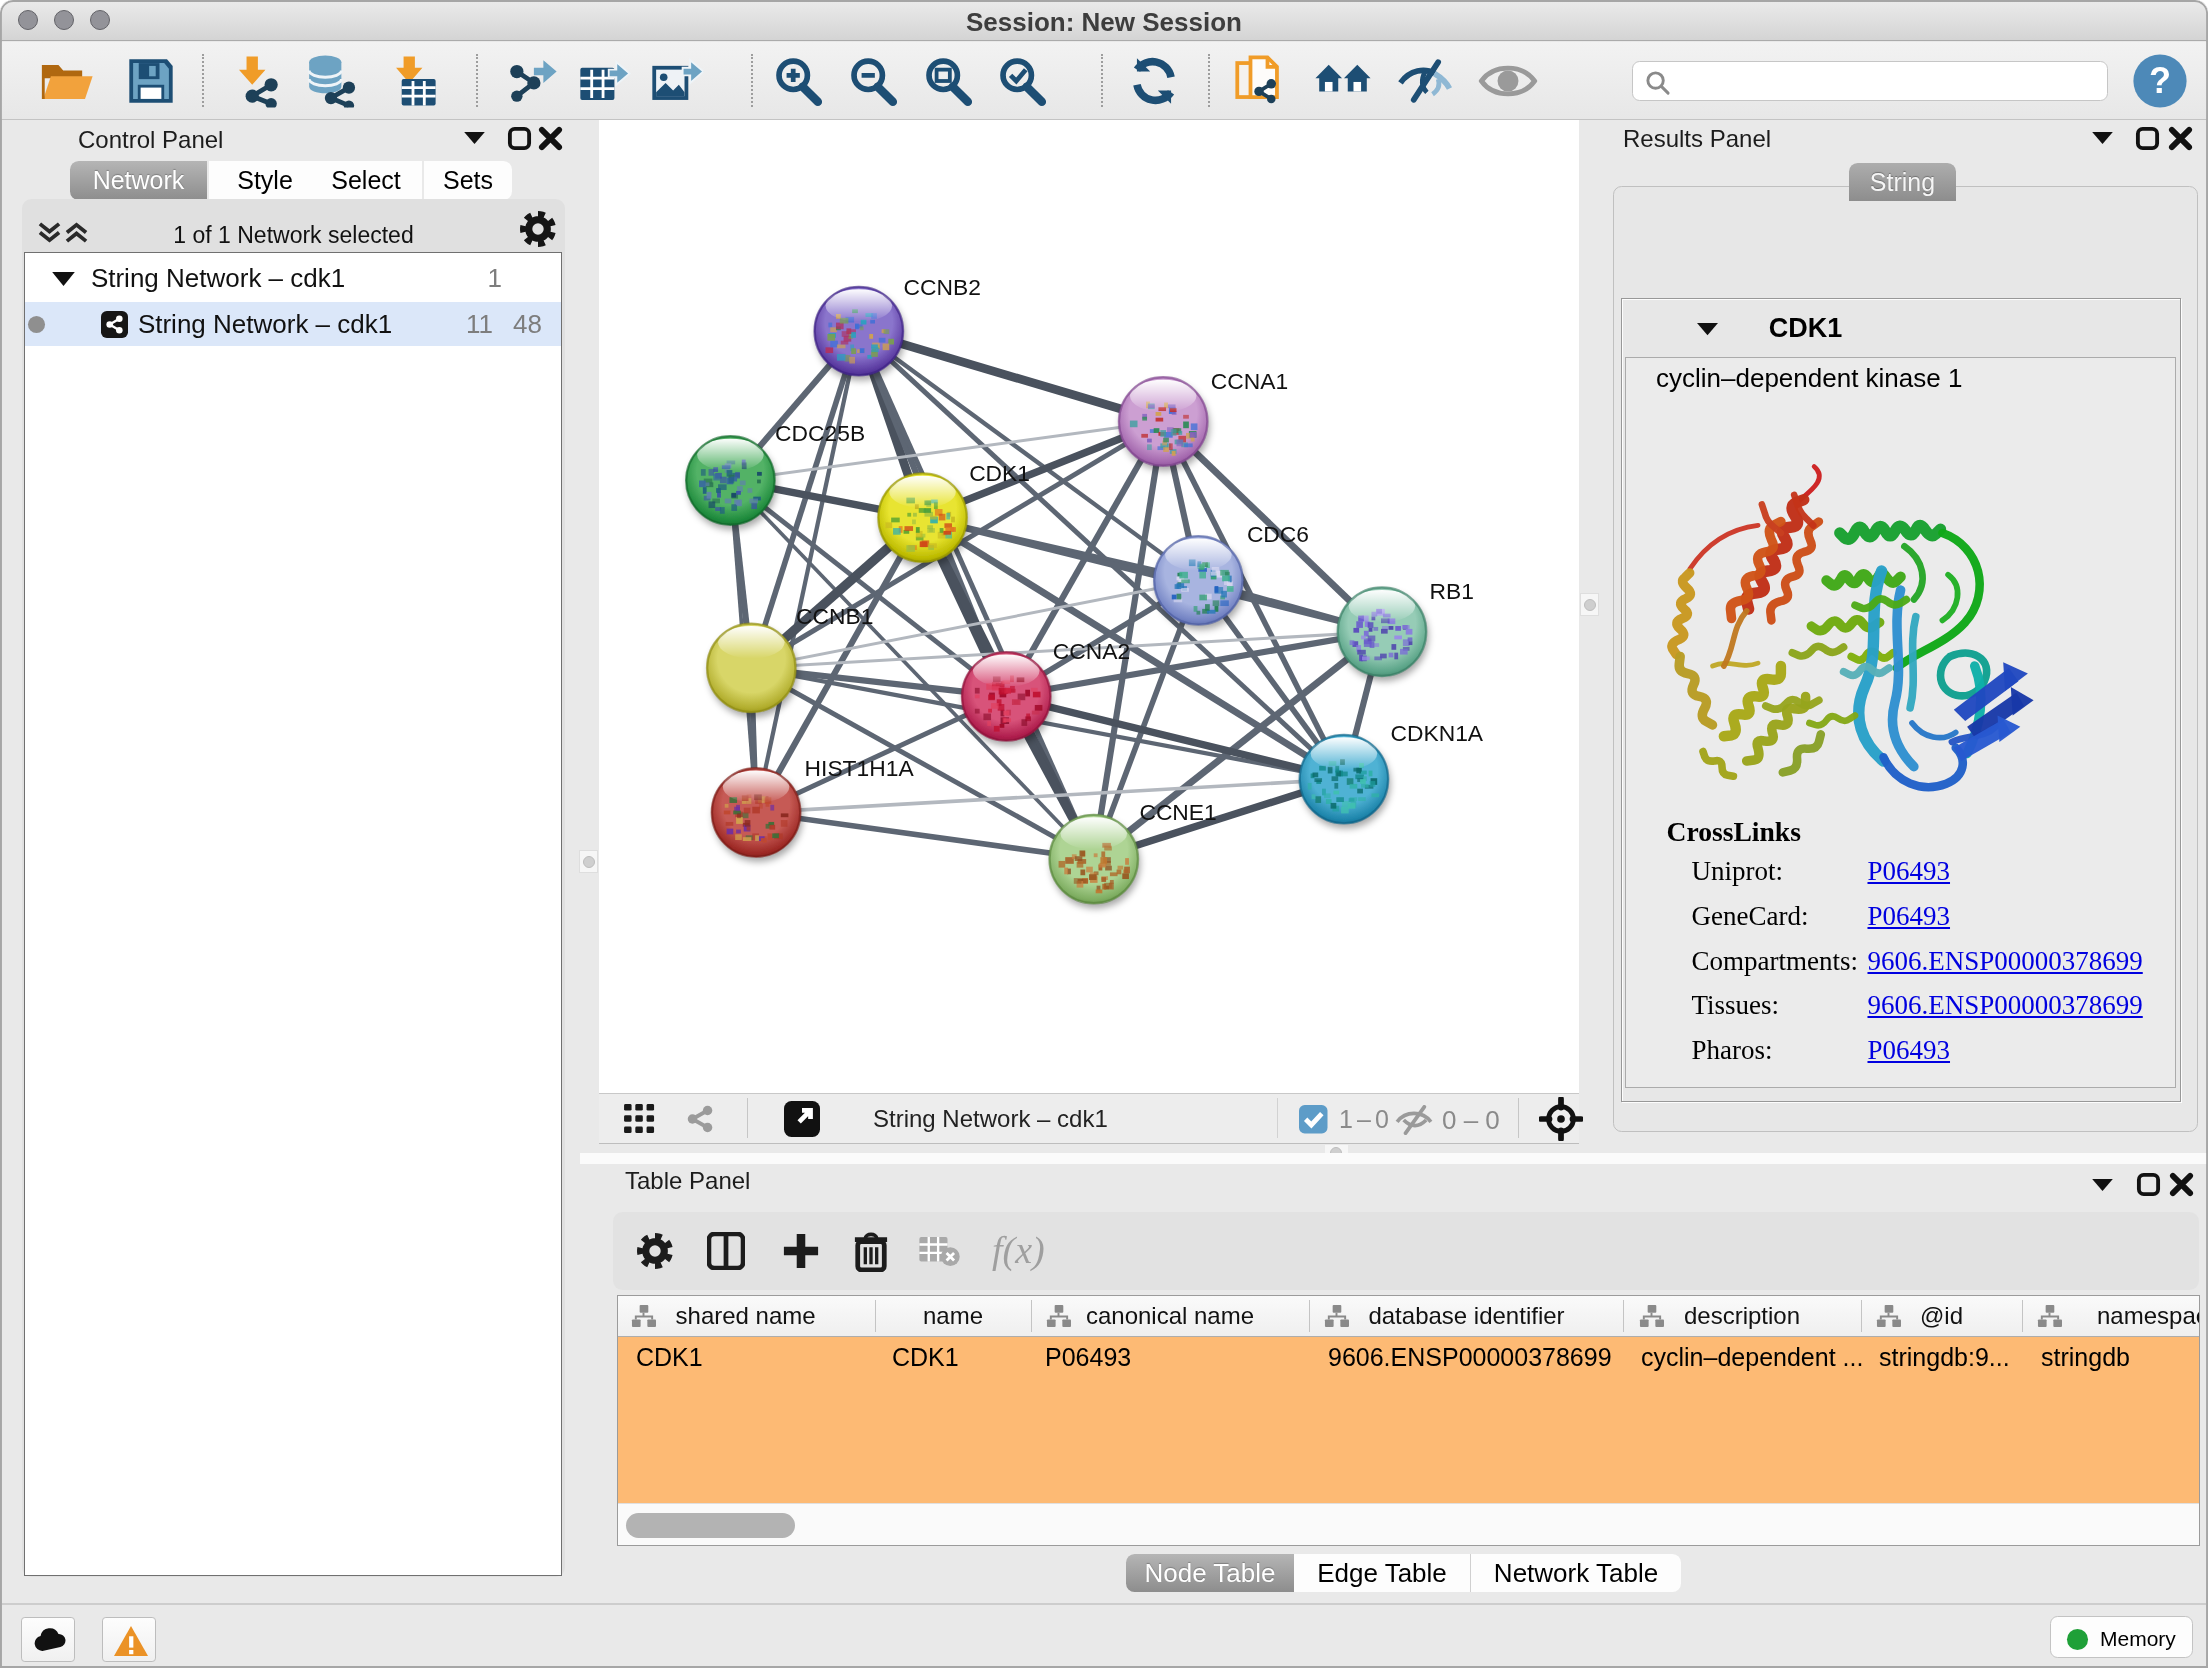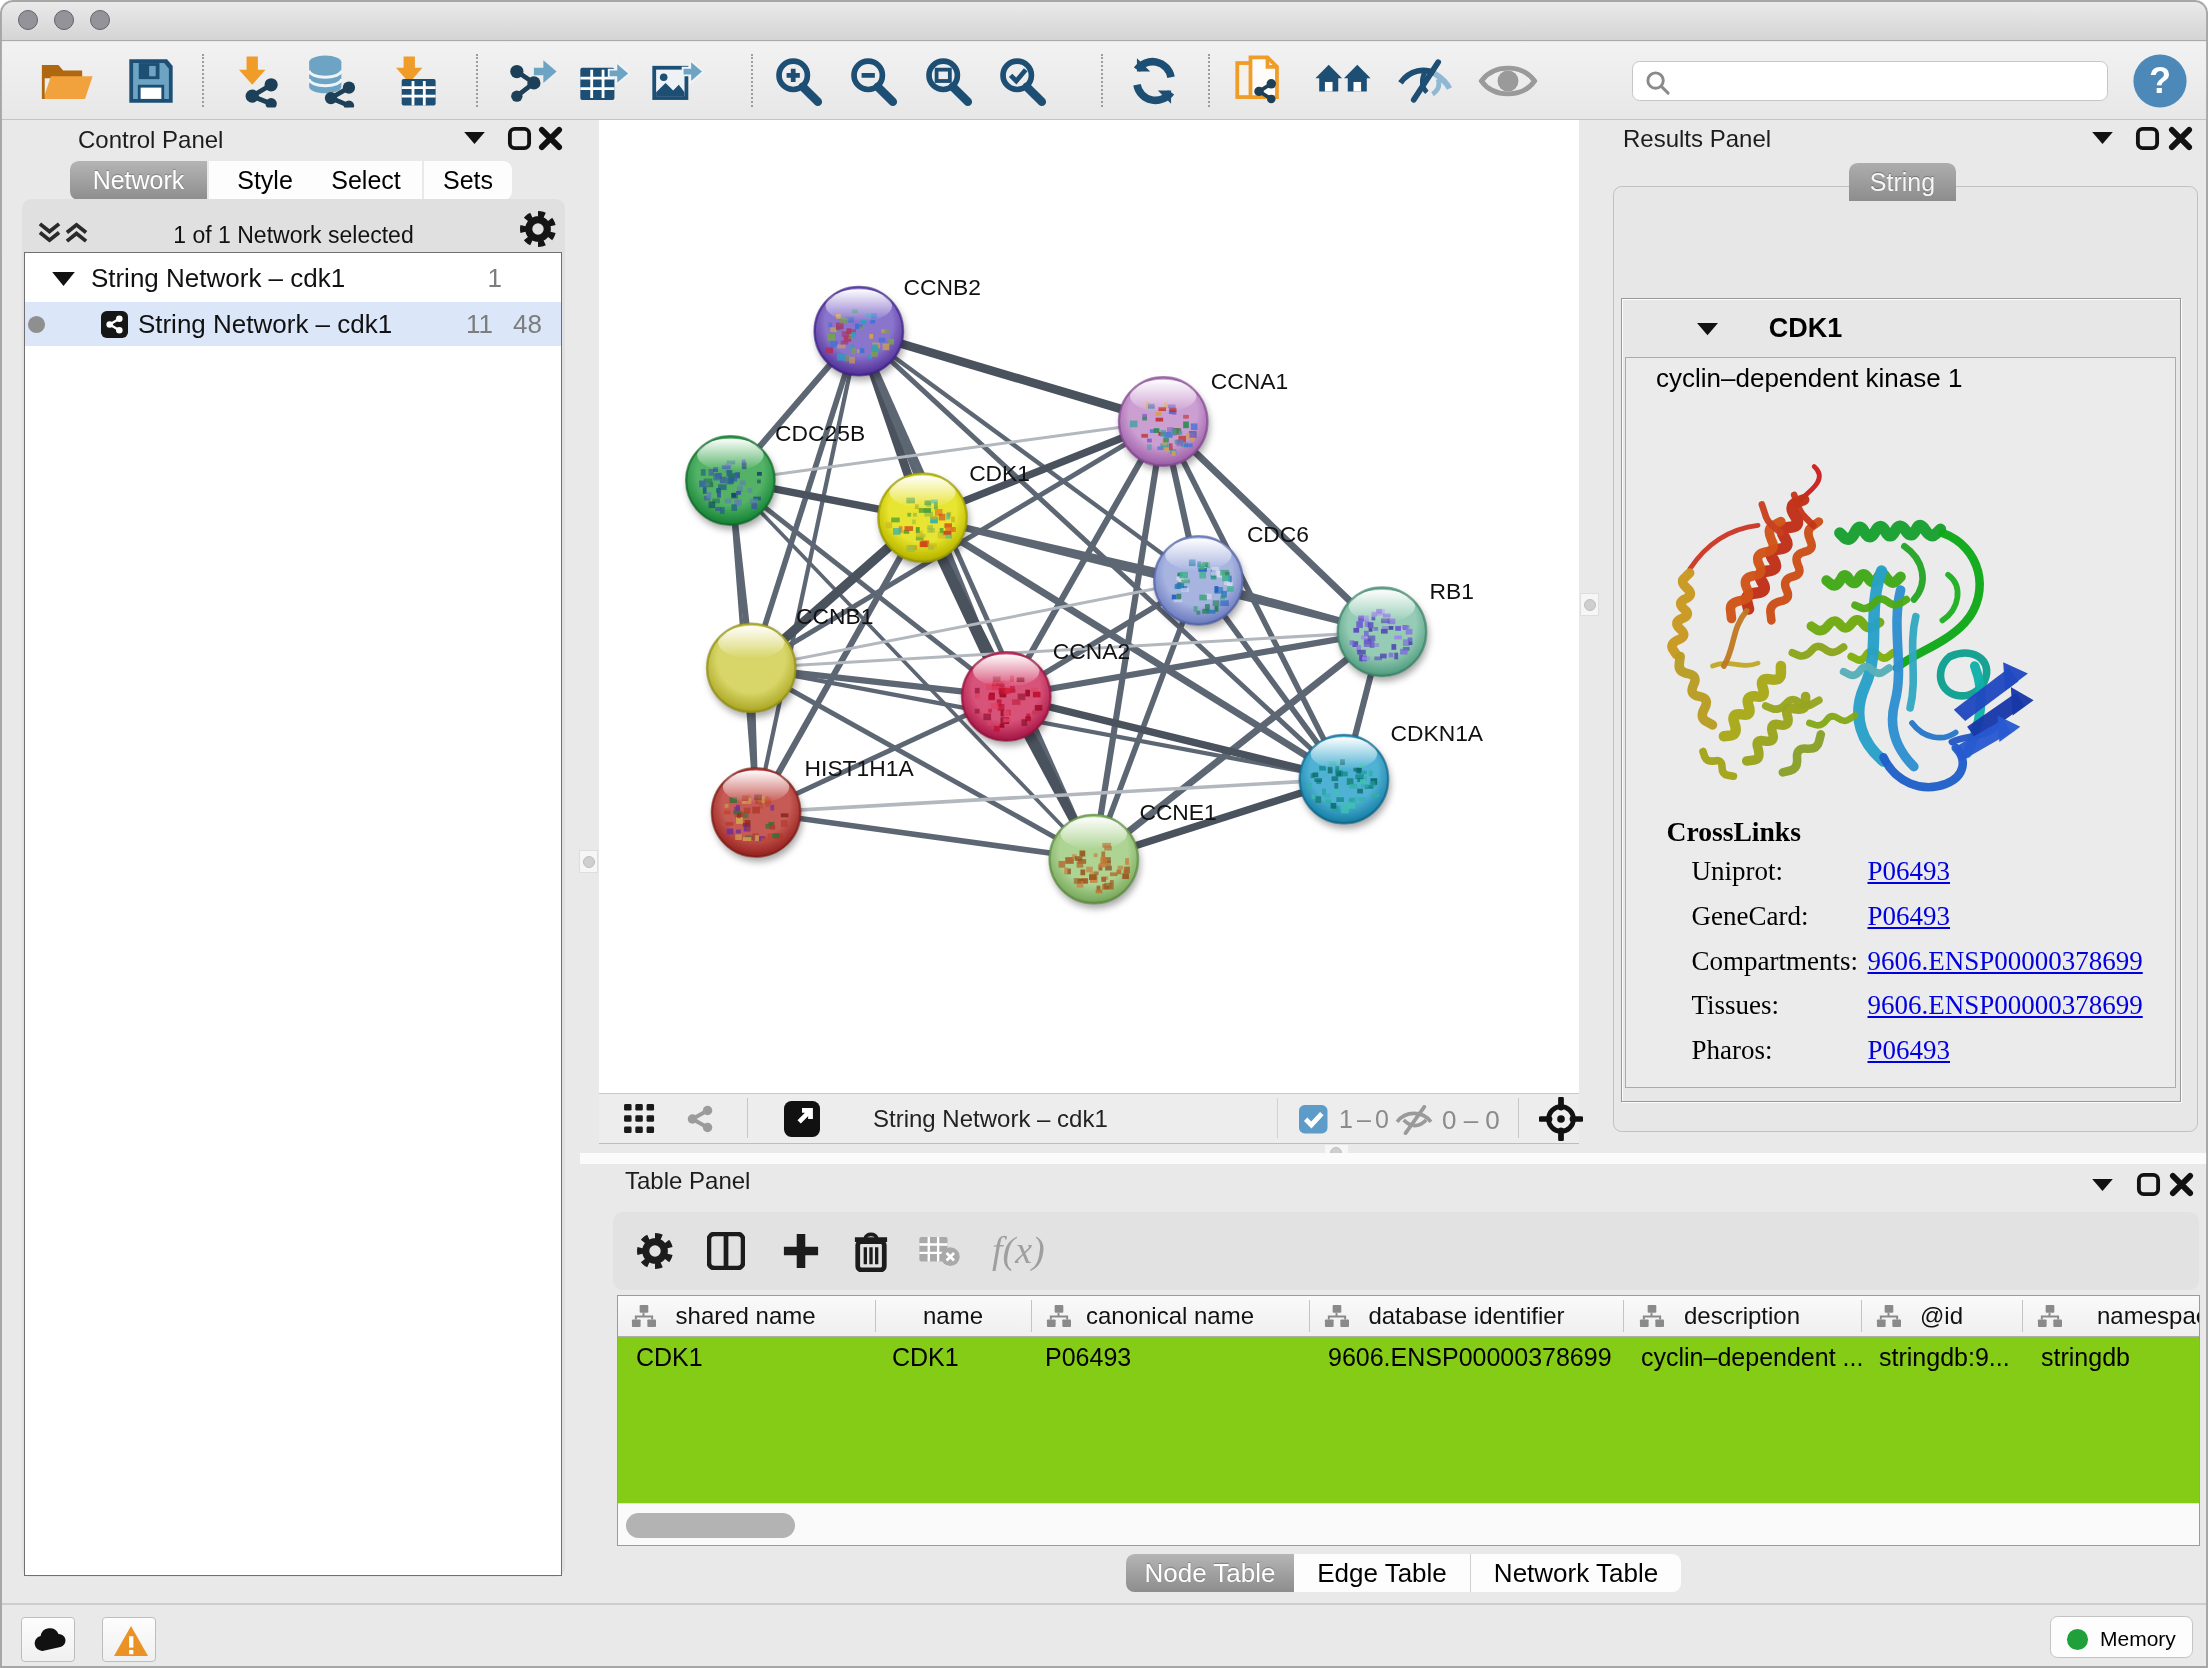--- a/index.html
+++ b/index.html
@@ -55,21 +55,21 @@
   box-shadow:0 1px 1.9px rgba(0,0,0,0.12); }
 #cdk1hdr { position:absolute; left:0; top:0; width:100%; height:58px; }
 #resboxC { position:absolute; left:3.8px; top:58px; width:551px; height:731px; background:#ebebeb; border:1px solid #ababab; }
 .serif { font-family:"Liberation Serif", serif; }
 .xlrow { position:absolute; font-size:27px; color:#000; }
 .xlrow a { color:#0000e0; }
 
 #tblband { left:580px; top:1153px; width:1628px; height:10.5px; background:#fbfbfb; }
 #tbltitle { left:625px; top:1167px; }
 #tbltb { left:613px; top:1212px; width:1586px; height:78px; background:#e2e2e2; border-radius:9.5px; }
-#tblwrap { left:617px; top:1295px; width:1583px; height:251px; background:#84cc16; border:1.9px solid #9b9b9b; }
+#tblwrap { left:617px; top:1295px; width:1583px; height:251px; background:#fdba74; border:1.9px solid #9b9b9b; }
 #tblhead { position:absolute; left:0; top:0; width:100%; height:41px;
   background:linear-gradient(#fafafa,#efefef); border-bottom:1.9px solid #adadad; }
 .th { position:absolute; top:0; height:39px; font-size:24px; color:#111; text-align:center; line-height:39px; }
 .thdiv { position:absolute; top:3.8px; width:0; height:32px; border-left:1.9px solid #c4c4c4; }
 .td { position:absolute; top:47px; font-size:25px; color:#000; }
 #hscroll { position:absolute; left:0px; bottom:0px; width:100%; height:42px; background:#fafafa; border-top:1px solid #e0e0e0; }
 #hthumb { position:absolute; left:7.6px; top:8.6px; width:169px; height:25px; background:#b3b3b3; border-radius:12.4px; }
 .btab { position:absolute; top:1554px; height:38px; background:#fdfdfd; color:#000;
   font-size:26px; text-align:center; line-height:38px; border:1px solid #d0d0d0; }
 
@@ -80,20 +80,21 @@
   border:1.9px solid #c3c3c3; border-radius:7.6px; font-size:25px; color:#000; }
 svg { display:block; }
 </style>
 </head>
 <body>
 
 <div class="abs" id="titlebar">
   <div class="light" style="left:18px"></div>
   <div class="light" style="left:54px"></div>
   <div class="light" style="left:90px"></div>
+  <div id="wintitle">Session: New Session</div>
 </div>
 
 <div class="abs" id="toolbar">
 
   <svg class="tbi" style="left:67px" width="55" height="48" viewBox="0 0 58 50">
     <path d="M4 8 h16 l5 6 h20 v8 H4 z" fill="#b06810"></path>
     <path d="M4 44 L12 20 h44 L48 44 z" fill="#f2a23c"></path>
     <path d="M4 44 V8" stroke="#b06810" stroke-width="3"></path>
   </svg>
 

